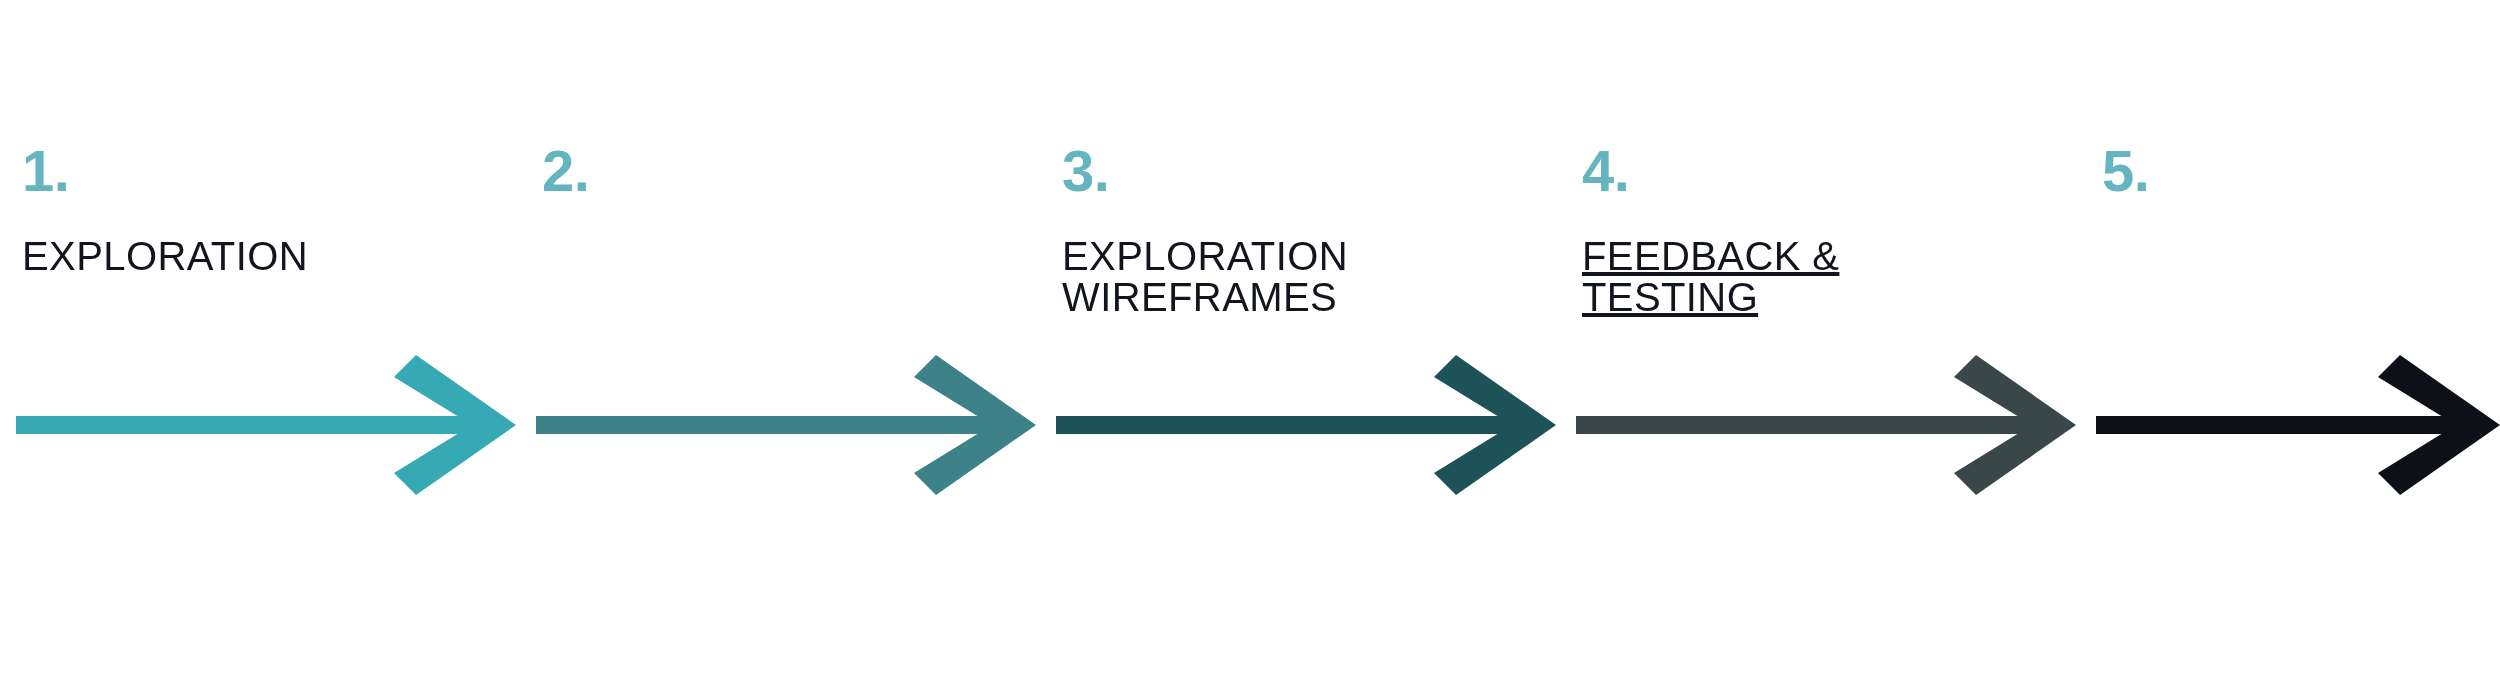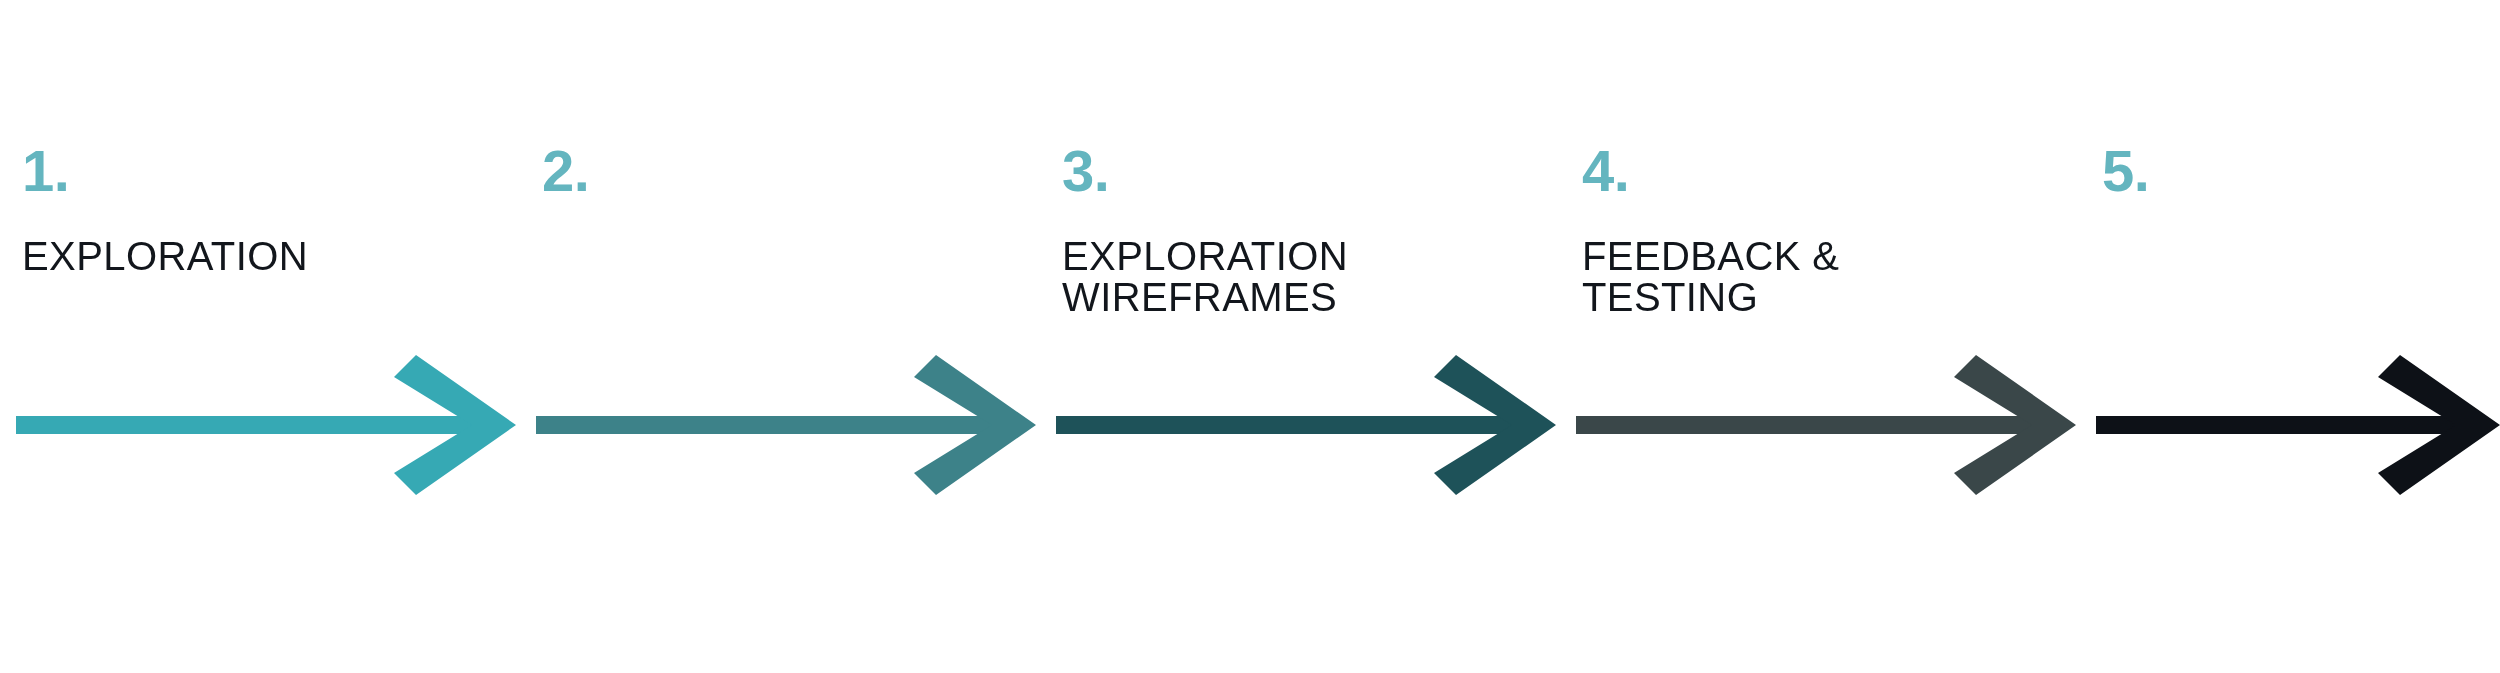--- a/index.html
+++ b/index.html
@@ -128,21 +128,21 @@
       <div class="arrow-wrap">
         <svg viewBox="0 0 500 140" preserveAspectRatio="none">
           <rect x="0" y="61" width="460" height="18" fill="#1e5259"></rect>
           <polygon points="400,0 500,70 400,140 378,118 456,70 378,22" fill="#1e5259"></polygon>
         </svg>
       </div>
     </div>
 
     <div class="step">
       <div class="step-number" style="color: rgb(100, 181, 191);">4.</div>
-      <div class="step-label" style="color: rgb(18, 22, 28);">
+      <div class="step-label" style="color: rgb(18, 22, 28); text-decoration: underline;">
         <span class="line1">FEEDBACK &amp;</span>
         <span class="line2">TESTING</span>
       </div>
       <div class="arrow-wrap">
         <svg viewBox="0 0 500 140" preserveAspectRatio="none">
           <rect x="0" y="61" width="460" height="18" fill="#3a4749"></rect>
           <polygon points="400,0 500,70 400,140 378,118 456,70 378,22" fill="#3a4749"></polygon>
         </svg>
       </div>
     </div>

